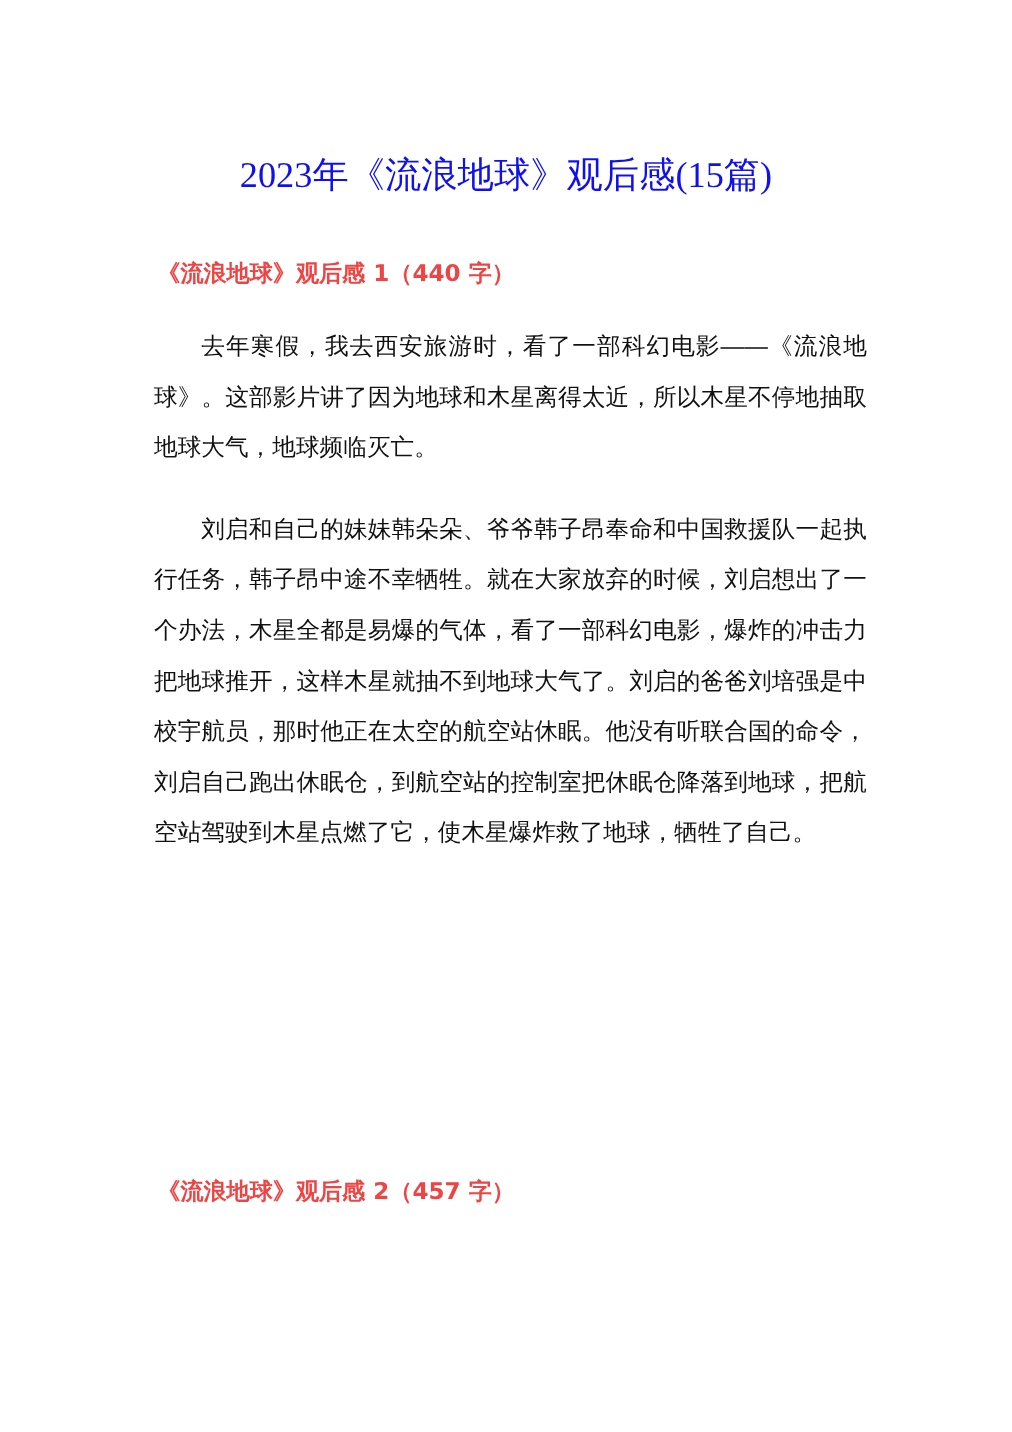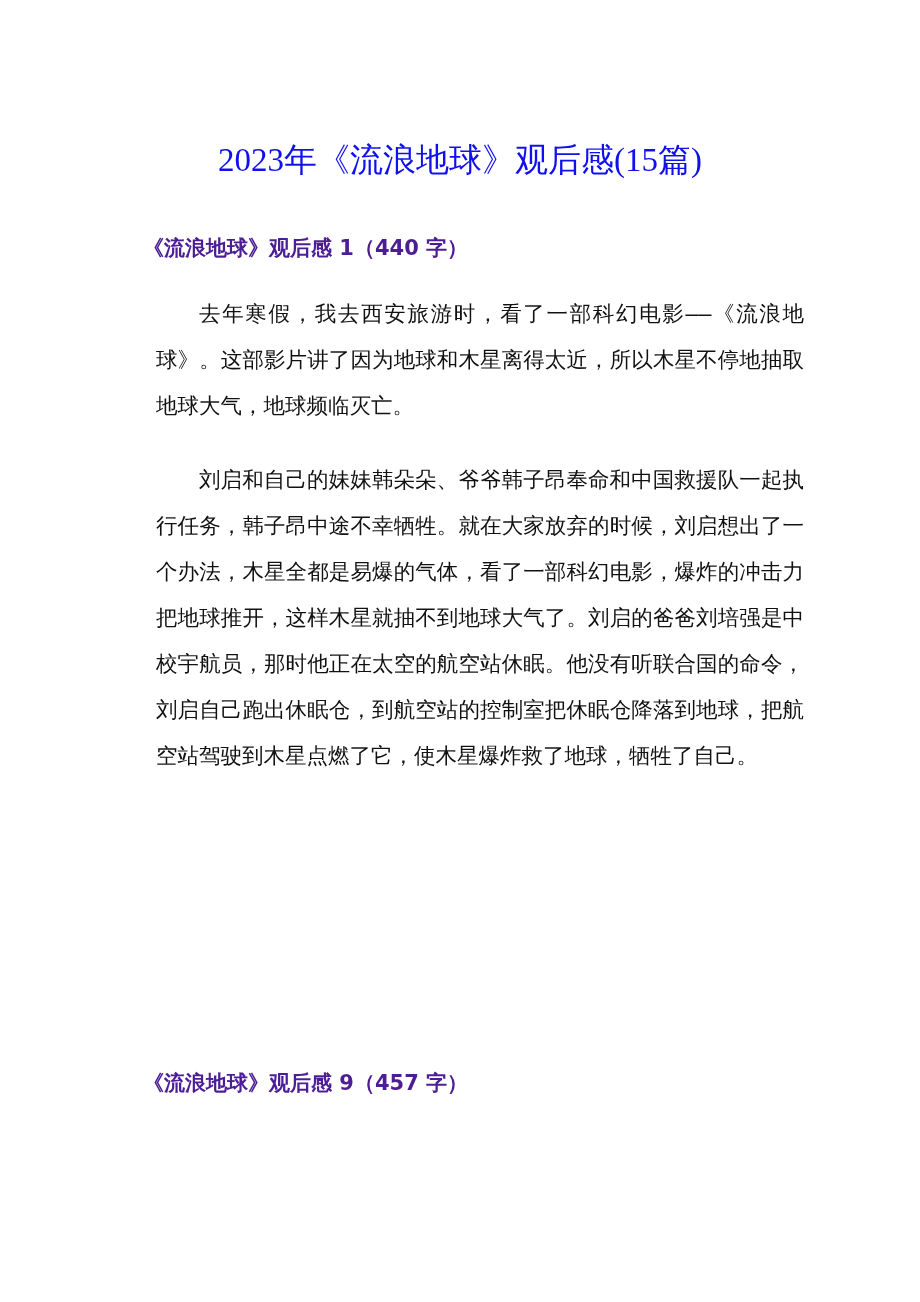--- a/index.html
+++ b/index.html
@@ -7,34 +7,34 @@
   .page { position: absolute; left: 0; top: 0; width: 920px; height: 1067px; }
   .doc-title {
     position: absolute; left: 0; top: 136px; width: 920px; text-align: center;
     font-family: "Liberation Serif", "DejaVu Serif", serif;
     font-size: 33px; line-height: 48px; color: #1010ee; font-weight: normal;
     letter-spacing: 0px;
   }
   .section-heading {
     position: absolute; left: 143px;
     font-family: "DejaVu Sans", "Liberation Sans", sans-serif;
-    font-size: 21px; line-height: 30px; color: #4c1d95; font-weight: bold;
+    font-size: 21px; line-height: 30px; color: #ef4444; font-weight: bold;
   }
   .para {
-    position: absolute; left: 156px; width: 648px;
-    font-family: Liberation Mono, monospace;
+    position: absolute; left: 140px; width: 648px;
+    font-family: Liberation Sans, sans-serif;
     font-size: 21.5px; line-height: 46px; color: #111111;
     text-align: justify; text-indent: 43px; margin: 0;
   }
 </style>
 </head>
 <body>
 
 <div class="page">
   <h1 class="doc-title" style="margin:0;">2023年《流浪地球》观后感(15篇)</h1>
 
   <div class="section-heading" style="top:233px;">《流浪地球》观后感 1（440 字）</div>
 
   <p class="para" style="top:292px;">去年寒假，我去西安旅游时，看了一部科幻电影——《流浪地球》。这部影片讲了因为地球和木星离得太近，所以木星不停地抽取地球大气，地球频临灭亡。</p>
   <p class="para" style="top:458px;">刘启和自己的妹妹韩朵朵、爷爷韩子昂奉命和中国救援队一起执行任务，韩子昂中途不幸牺牲。就在大家放弃的时候，刘启想出了一个办法，木星全都是易爆的气体，看了一部科幻电影，爆炸的冲击力把地球推开，这样木星就抽不到地球大气了。刘启的爸爸刘培强是中校宇航员，那时他正在太空的航空站休眠。他没有听联合国的命令，刘启自己跑出休眠仓，到航空站的控制室把休眠仓降落到地球，把航空站驾驶到木星点燃了它，使木星爆炸救了地球，牺牲了自己。</p>
 
-  <div class="section-heading" style="top:1068px;">《流浪地球》观后感 9（457 字）</div>
+  <div class="section-heading" style="top:1068px;">《流浪地球》观后感 2（457 字）</div>
 </div>
 
 </body></html>

